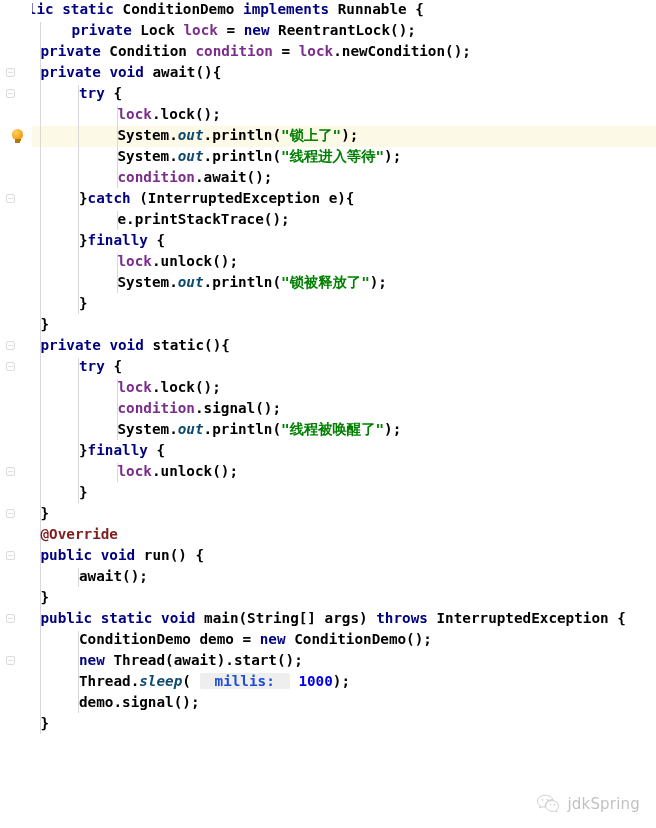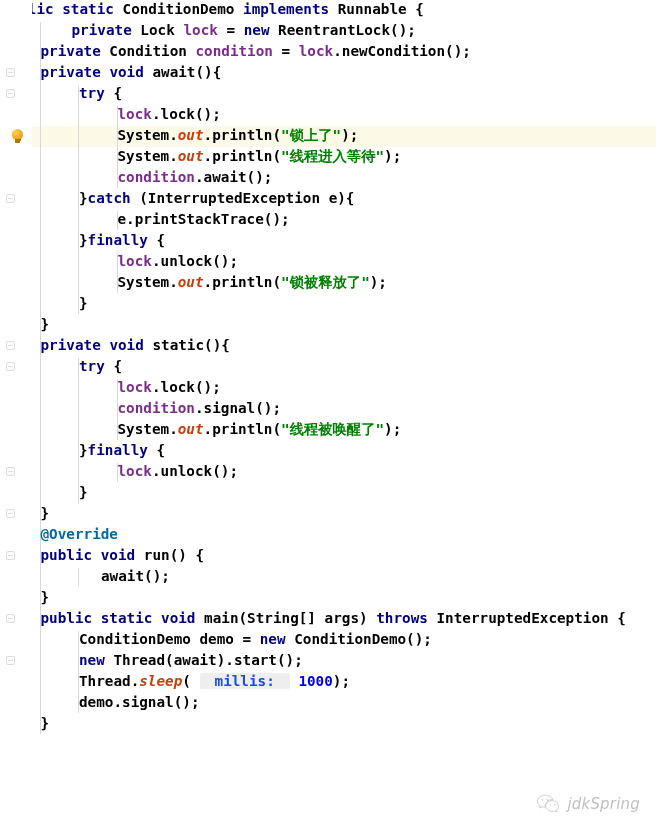--- a/index.html
+++ b/index.html
@@ -83,41 +83,40 @@
     white-space:pre;
     font-size:14.3px;
     font-weight:bold;
     letter-spacing:0px;
     color:#000000;
   }
 
   
   .kw   { color:#000080; }            
   .fld  { color:#7b2d8b; }            
-  .sfld { color:#c2410c; font-style:italic; }            
+  .sfld { color:#0c4a6e; font-style:italic; }            
   .str  { color:#008000; }            
   .num  { color:#0000ee; }            
-  .anno { color:#0369a1;text-align:right; }            
+  .anno { color:#7f1d1d;text-align:right; }            
   .plain{ color:#000000; }
   .hint {
     color:#1d4ed8;
     background:#eeeeee;
     font-weight:bold;
     border-radius:2px;
     padding:0 15px;
   }
 
   
   .watermark {
     position:absolute;
     right:16px; bottom:14px;
     display:flex; align-items:center; gap:7px;
     z-index:7;
     opacity:.55;
-    font-style:italic;
   }
   .wm-logo { width:24px; height:21px; }
   .wm-text {
     font-family:"DejaVu Sans", sans-serif;
     font-size:15px;
     font-weight:normal;
     color:#8d8d8d;
     letter-spacing:.2px;
   }
 </style>
@@ -161,21 +160,21 @@
         <div class="line" style="top: 355.5px; left: 79px;"><span class="kw">try</span><span class="plain"> {</span></div>
         <div class="line" style="top: 376.5px; left: 117.5px;"><span class="fld">lock</span><span class="plain">.lock();</span></div>
         <div class="line" style="top: 397.5px; left: 117.5px;"><span class="fld">condition</span><span class="plain">.signal();</span></div>
         <div class="line" style="top: 418.5px; left: 117.5px;"><span class="plain">System.</span><span class="sfld">out</span><span class="plain">.println(</span><span class="str">"线程被唤醒了"</span><span class="plain">);</span></div>
         <div class="line" style="top: 439.5px; left: 79px;"><span class="plain">}</span><span class="kw">finally</span><span class="plain"> {</span></div>
         <div class="line" style="top: 460.5px; left: 117.5px;"><span class="fld">lock</span><span class="plain">.unlock();</span></div>
         <div class="line" style="top: 481.5px; left: 79px;"><span class="plain">}</span></div>
         <div class="line" style="top: 502.5px; left: 40.5px;"><span class="plain">}</span></div>
         <div class="line" style="top: 523.5px; left: 40.5px;"><span class="anno">@Override</span></div>
         <div class="line" style="top: 544.5px; left: 40.5px;"><span class="kw">public</span><span class="plain"> </span><span class="kw">void</span><span class="plain"> run() {</span></div>
-        <div class="line" style="top: 565.5px; left: 79px; margin-left: 22px;"><span class="plain">await();</span></div>
+        <div class="line" style="top: 565.5px; left: 79px;"><span class="plain">await();</span></div>
         <div class="line" style="top: 586.5px; left: 40.5px;"><span class="plain">}</span></div>
         <div class="line" style="top: 607.5px; left: 40.5px;"><span class="kw">public</span><span class="plain"> </span><span class="kw">static</span><span class="plain"> </span><span class="kw">void</span><span class="plain"> main(String[] args) </span><span class="kw">throws</span><span class="plain"> InterruptedException {</span></div>
         <div class="line" style="top: 628.5px; left: 79px;"><span class="plain">ConditionDemo demo = </span><span class="kw">new</span><span class="plain"> ConditionDemo();</span></div>
         <div class="line" style="top: 649.5px; left: 79px;"><span class="kw">new</span><span class="plain"> Thread(await).start();</span></div>
         <div class="line" style="top: 670.5px; left: 79px;"><span class="plain">Thread.</span><span class="sfld">sleep</span><span class="plain">( </span><span class="hint">millis:</span><span class="plain"> </span><span class="num">1000</span><span class="plain">);</span></div>
         <div class="line" style="top: 691.5px; left: 79px; text-align: right;"><span class="plain">demo.signal();</span></div>
         <div class="line" style="top: 712.5px; left: 40.5px;"><span class="plain">}</span></div>
         <div class="line" style="top: 733.5px; left: 2px;"><span class="plain">}</span></div>
       </div>
   </div>

